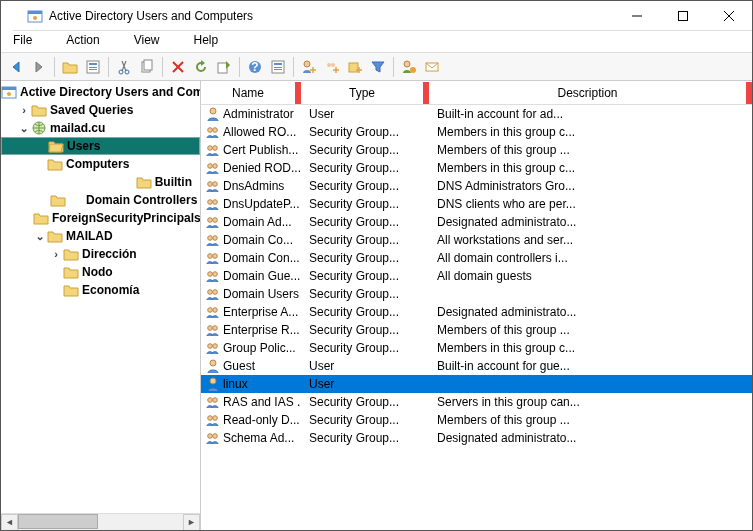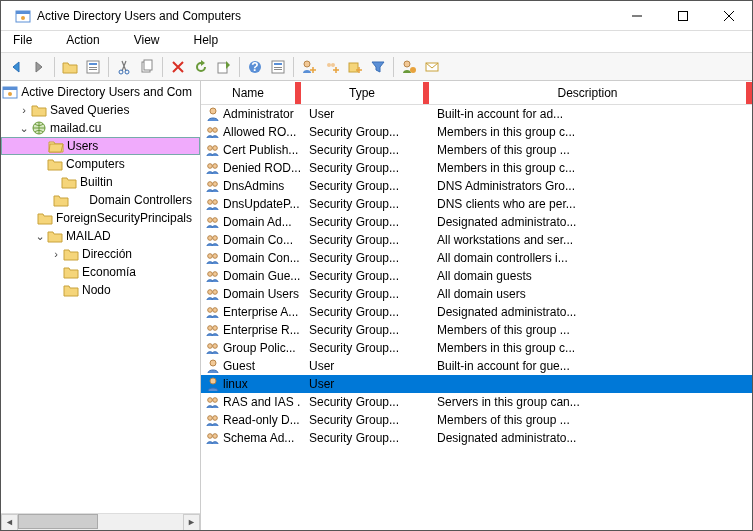--- a/index.html
+++ b/index.html
@@ -1,31 +1,31 @@
 <!DOCTYPE html>
 <html><head>
 <meta charset="utf-8">
 <style>
 * { box-sizing: border-box; margin: 0; padding: 0; font-family: "Segoe UI", Tahoma, sans-serif; font-size: 12px; }
 body { background: #fff; width: 753px; height: 531px; border: 1px solid #555; display: flex; flex-direction: column; overflow: hidden; }
-.titlebar { height: 30px; display: flex; align-items: center; padding-left: 14px; background: #fff; border-bottom: 1px solid #ddd; }
+.titlebar { height: 30px; display: flex; align-items: center; padding-left: 14px; background: #fff; border-bottom: 1px solid #ddd; margin-left: 12px; }
 .titlebar .icon { width: 16px; height: 16px; margin-right: 6px; }
 .titlebar .title { flex: 1; font-size: 12px; }
 .winbtns { display: flex; }
 .winbtn { width: 46px; height: 30px; display: flex; align-items: center; justify-content: center; }
 .menubar { height: 22px; display: flex; padding-left: 4px; border-bottom: 1px solid #ddd; gap: 18px; }
 .menubar span { padding: 2px 8px; cursor: default; }
 .toolbar { height: 28px; display: flex; align-items: center; padding: 2px 4px; border-bottom: 1px solid #ccc; gap: 1px; background: #f7f7f7; }
 .tbtn { width: 22px; height: 22px; display: flex; align-items: center; justify-content: center; border: 1px solid transparent; }
 .tsep { width: 1px; height: 20px; background: #ccc; margin: 0 3px; }
 .content { flex: 1; display: flex; min-height: 0; }
 .tree { width: 200px; border-right: 1px solid #ccc; display: flex; flex-direction: column; overflow: hidden; }
 .tree-body { flex: 1; overflow-x: auto; overflow-y: auto; padding: 2px 0; }
-.tree-row { display: flex; align-items: center; height: 18px; white-space: nowrap; cursor: default; padding-right: 8px; }
-.tree-row.selected { background: #f0abfc; border: 1px solid #7aa; }
+.tree-row { display: flex; align-items: center; height: 18px; white-space: nowrap; cursor: default; padding-right: 8px; font-weight: bold; }
+.tree-row.selected { background: #0f766e; border: 1px solid #7aa; }
 .tw { width: 14px; text-align: center; color: #444; font-size: 11px; display: inline-block; }
 .twspacer { display:inline-block; width:14px; }
 .ticon { width: 16px; height: 16px; margin-right: 3px; flex-shrink: 0; }
 .list { flex: 1; display: flex; flex-direction: column; overflow: hidden; }
 .lhdr { display: flex; height: 24px; border-bottom: 1px solid #ddd; align-items: center; }
 .lhdr .col { padding: 4px 8px; border-right: 6px solid #ef4444; cursor: default; text-align: center; }
 .col.name { width: 100px; }
 .col.type { width: 128px; }
 .col.desc { flex: 1; }
 .lbody { flex: 1; overflow: auto; }
@@ -303,21 +303,21 @@
           </svg>
           <span>Users</span>
         </div>
         <div class="tree-row" style="padding-left: 32px;">
           <span class="twspacer"></span>
           <svg class="ticon">
             <use href="#i-folder"></use>
           </svg>
           <span>Computers</span>
         </div>
-        <div class="tree-row" style="padding-left: 46px;">
+        <div class="tree-row" style="padding-left: 46px; justify-content: flex-end;">
           <span class="twspacer"></span>
           <svg class="ticon">
             <use href="#i-folder"></use>
           </svg>
           <span>Builtin</span>
         </div>
         <div class="tree-row" style="padding-left: 32px; gap: 17px;">
           <span class="twspacer"></span>
           <svg class="ticon">
             <use href="#i-folder"></use>
@@ -343,28 +343,28 @@
           <svg class="ticon">
             <use href="#i-folder"></use>
           </svg>
           <span>Dirección</span>
         </div>
         <div class="tree-row" style="padding-left: 48px;">
           <span class="twspacer"></span>
           <svg class="ticon">
             <use href="#i-folder"></use>
           </svg>
+          <span>Nodo</span>
+        </div>
+        <div class="tree-row" style="padding-left: 48px;">
+          <span class="twspacer"></span>
+          <svg class="ticon">
+            <use href="#i-folder"></use>
+          </svg>
           <span>Economía</span>
-        </div>
-        <div class="tree-row" style="padding-left: 48px;">
-          <span class="twspacer"></span>
-          <svg class="ticon">
-            <use href="#i-folder"></use>
-          </svg>
-          <span>Nodo</span>
         </div>
       </div>
     <div class="scrollbar-bottom">
       <div class="sb-btn">◄</div>
       <div class="sb-track">
           <div class="sb-thumb"></div>
         </div>
       <div class="sb-btn">►</div>
     </div>
   </div>
@@ -476,21 +476,20 @@
           <div class="c desc">All domain guests</div>
         </div>
         <div class="lrow">
           <div class="c name">
             <svg class="licon">
               <use href="#i-group"></use>
             </svg>
             <span>Domain Users</span>
           </div>
           <div class="c type">Security Group...</div>
-          <div class="c desc">All domain users</div>
         </div>
         <div class="lrow">
           <div class="c name">
             <svg class="licon">
               <use href="#i-group"></use>
             </svg>
             <span>Enterprise A...</span>
           </div>
           <div class="c type">Security Group...</div>
           <div class="c desc">Designated administrato...</div>

